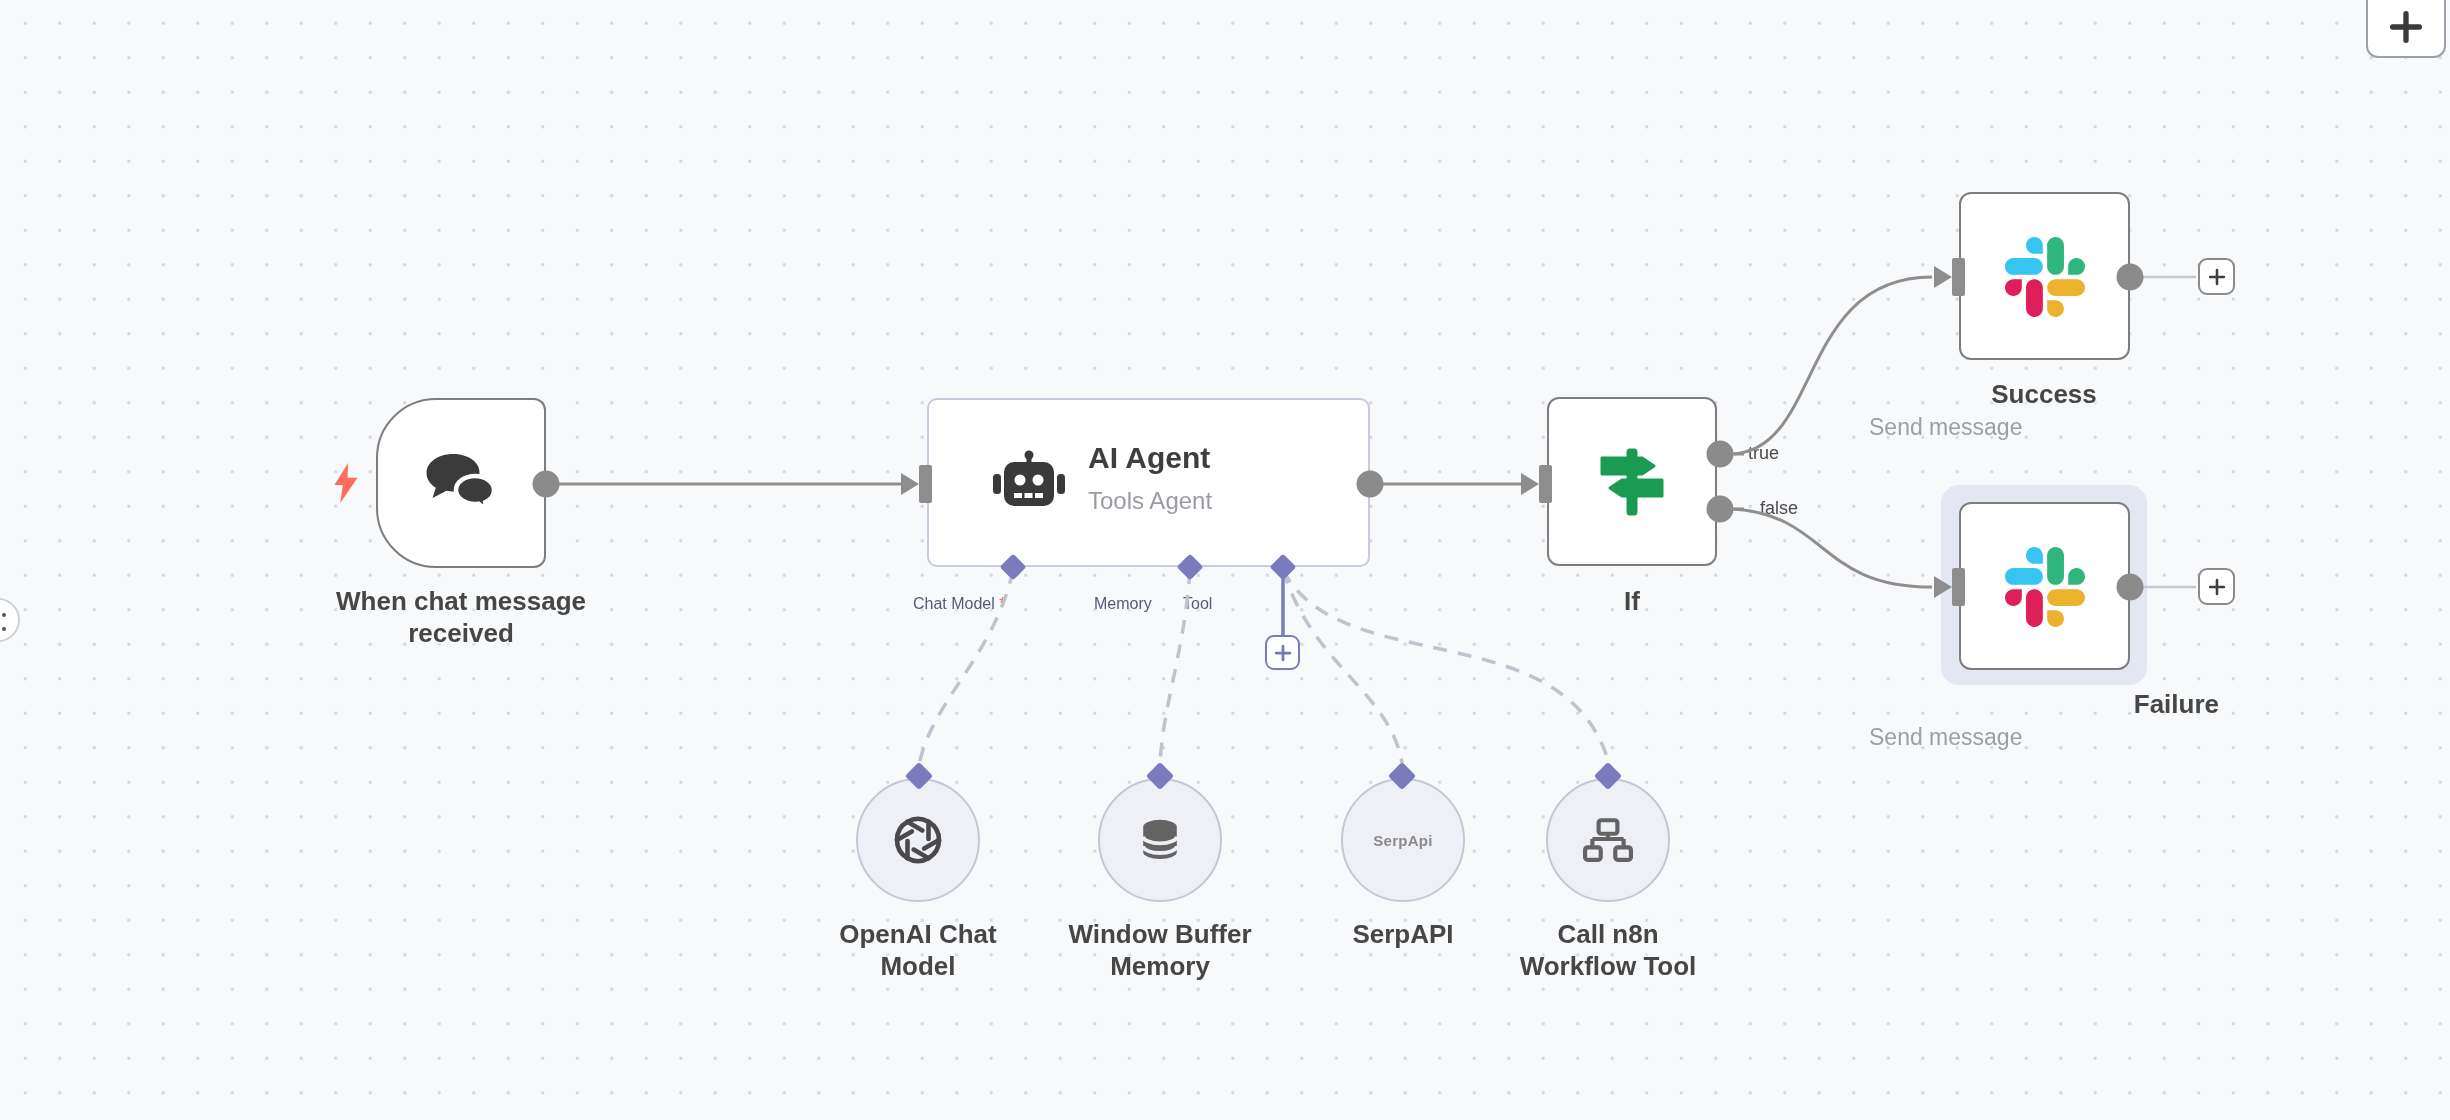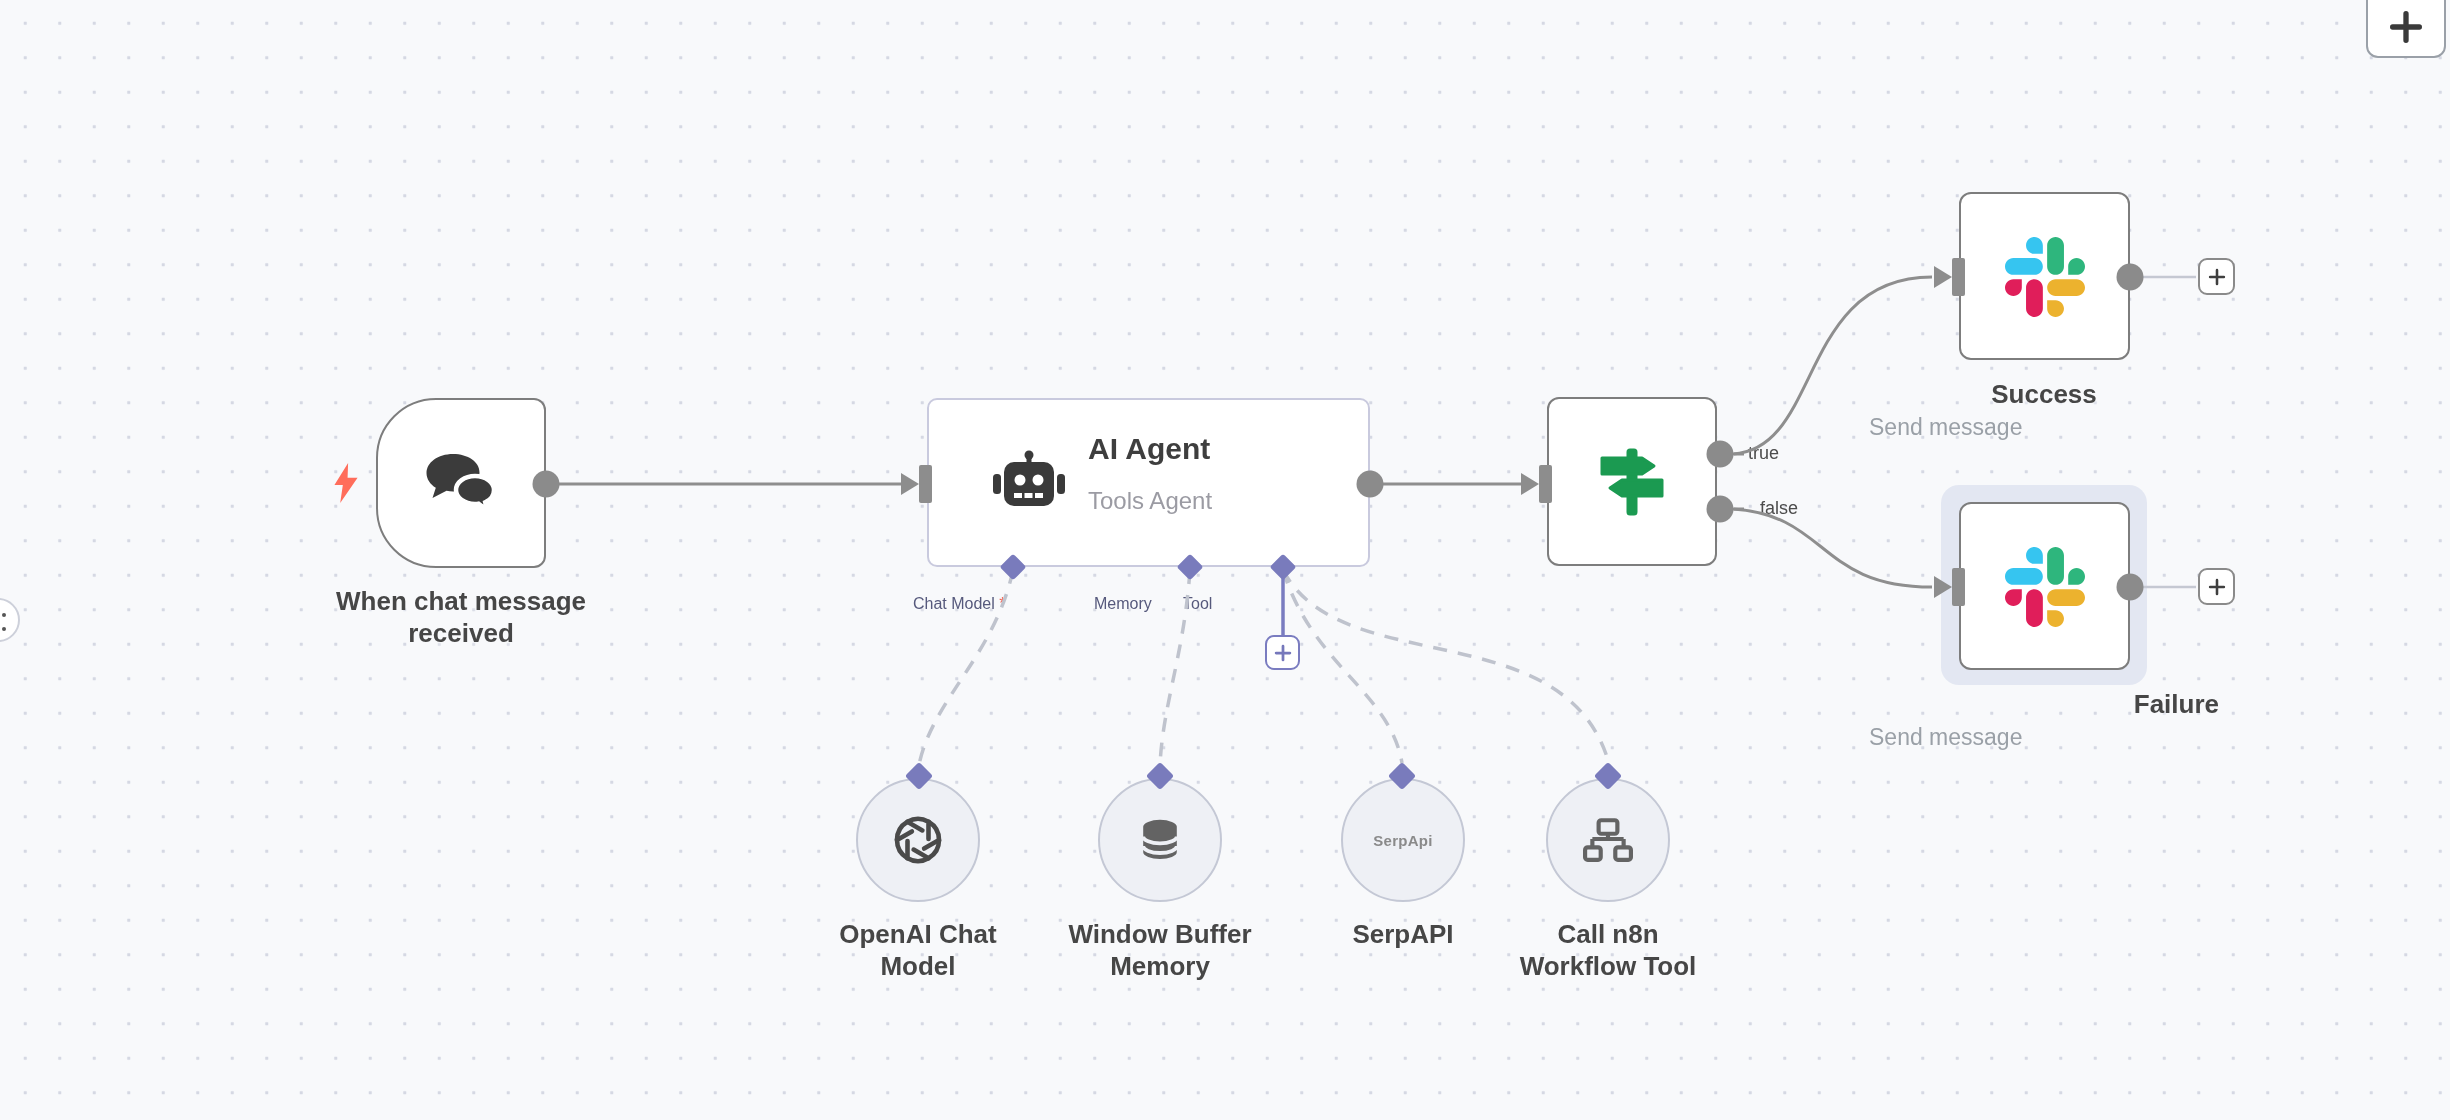--- a/index.html
+++ b/index.html
@@ -70,21 +70,21 @@
         <rect x="0" y="24" width="8" height="20" rx="3.5"></rect>
         <rect x="64" y="24" width="8" height="20" rx="3.5"></rect>
       </g>
       <circle cx="27" cy="30" r="5.5" fill="#fff"></circle>
         <circle cx="45" cy="30" r="5.5" fill="#fff"></circle>
       <rect x="21" y="43" width="8" height="5" fill="#fff"></rect>
       <rect x="31.5" y="43" width="8" height="5" fill="#fff"></rect>
       <rect x="42" y="43" width="8" height="5" fill="#fff"></rect>
     </svg>
   </div>
-  <div class="agent-title" style="left:1088px;top:432px;">AI Agent</div>
+  <div class="agent-title" style="left:1088px;top:441px;">AI Agent</div>
   <div class="agent-subtitle" style="left:1088px;top:487px;">Tools Agent</div>
 
   <div class="conn-label" style="left:913px;top:595px;width:200px;">
     <span>Chat Model</span>
     <span class="required-mark">*</span>
   </div>
   <div class="conn-label" style="left:1094px;top:595px;width:200px;">Memory</div>
   <div class="conn-label" style="left:1183px;top:595px;width:200px;">Tool</div>
 
   <div class="plus-btn purple" style="left:1265px;top:635px;width:35px;height:35px;">
@@ -96,20 +96,21 @@
   <div class="node" style="left:1547px;top:397px;width:170px;height:169px;"></div>
   <div class="icon-box" style="left:1599px;top:447px;width:66px;height:70px;">
     <svg width="66" height="70" viewBox="0 0 66 70">
       <g fill="#1b9a51" stroke="#1b9a51" stroke-width="3" stroke-linejoin="round">
         <rect x="29" y="3" width="8" height="64" rx="2"></rect>
         <polygon points="3,11 43,11 55,19 43,27 3,27"></polygon>
         <polygon points="63,33 23,33 11,41 23,49 63,49"></polygon>
       </g>
     </svg>
   </div>
+  <div class="node-label" style="left:1457px;top:585px;width:350px;">If</div>
   <div class="port-label" style="left:1748px;top:443px;">true</div>
   <div class="port-label" style="left:1748px;top:498px;margin-left:12px;">false</div>
 
   <div class="node" style="left:1959px;top:192px;width:171px;height:168px;"></div>
   <div class="icon-box" style="left:2005px;top:237px;width:80px;height:80px;">
     <svg width="80" height="80" viewBox="0 0 122.8 122.8">
       <path fill="#E01E5A" d="M25.8 77.6c0 7.1-5.8 12.9-12.9 12.9S0 84.7 0 77.6s5.8-12.9 12.9-12.9h12.9v12.9zM32.3 77.6c0-7.1 5.8-12.9 12.9-12.9s12.9 5.8 12.9 12.9v32.3c0 7.1-5.8 12.9-12.9 12.9s-12.9-5.8-12.9-12.9V77.6z"></path>
       <path fill="#36C5F0" d="M45.2 25.8c-7.1 0-12.9-5.8-12.9-12.9S38.1 0 45.2 0s12.9 5.8 12.9 12.9v12.9H45.2zM45.2 32.3c7.1 0 12.9 5.8 12.9 12.9s-5.8 12.9-12.9 12.9H12.9C5.8 58.1 0 52.3 0 45.2s5.8-12.9 12.9-12.9h32.3z"></path>
       <path fill="#2EB67D" d="M97 45.2c0-7.1 5.8-12.9 12.9-12.9s12.9 5.8 12.9 12.9-5.8 12.9-12.9 12.9H97V45.2zM90.5 45.2c0 7.1-5.8 12.9-12.9 12.9s-12.9-5.8-12.9-12.9V12.9C64.7 5.8 70.5 0 77.6 0s12.9 5.8 12.9 12.9v32.3z"></path>
       <path fill="#ECB22E" d="M77.6 97c7.1 0 12.9 5.8 12.9 12.9s-5.8 12.9-12.9 12.9-12.9-5.8-12.9-12.9V97h12.9zM77.6 90.5c-7.1 0-12.9-5.8-12.9-12.9s5.8-12.9 12.9-12.9h32.3c7.1 0 12.9 5.8 12.9 12.9s-5.8 12.9-12.9 12.9H77.6z"></path>

